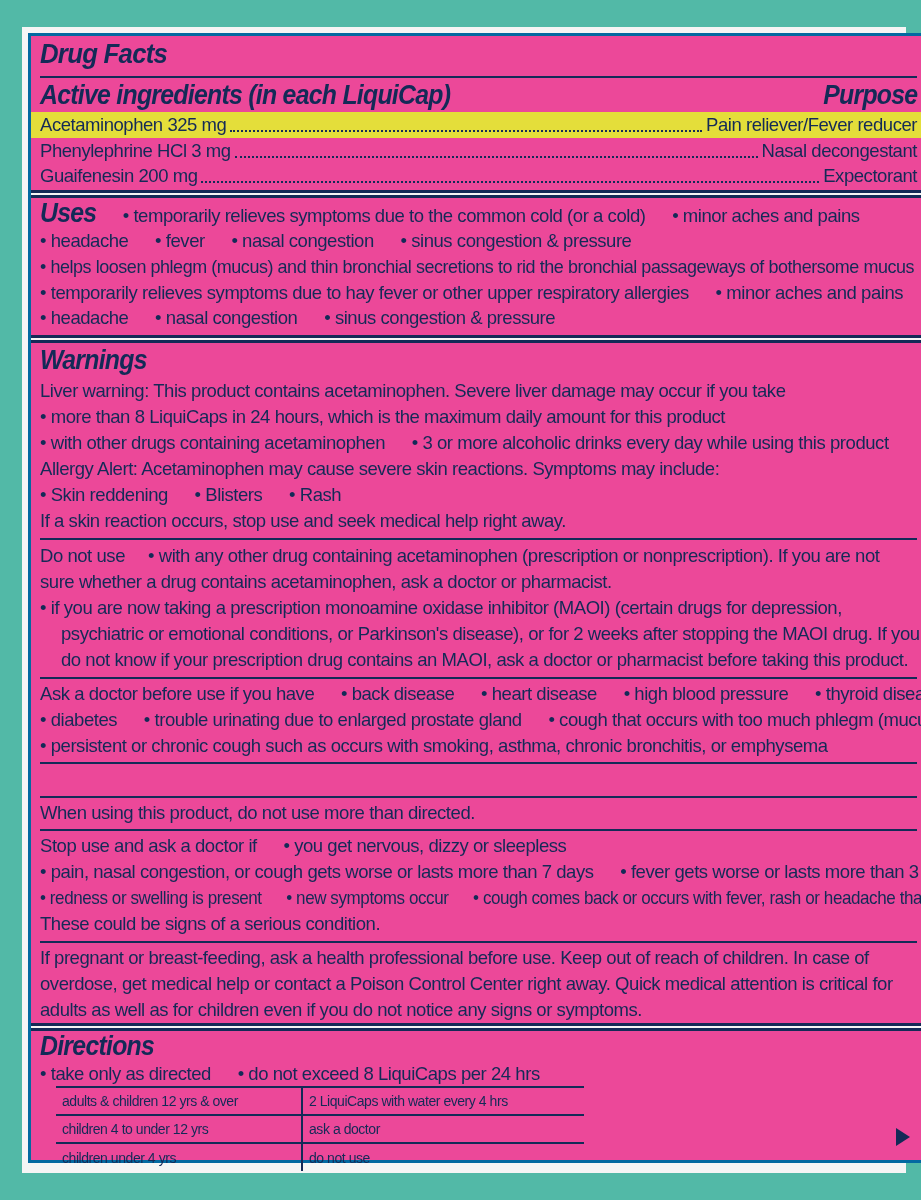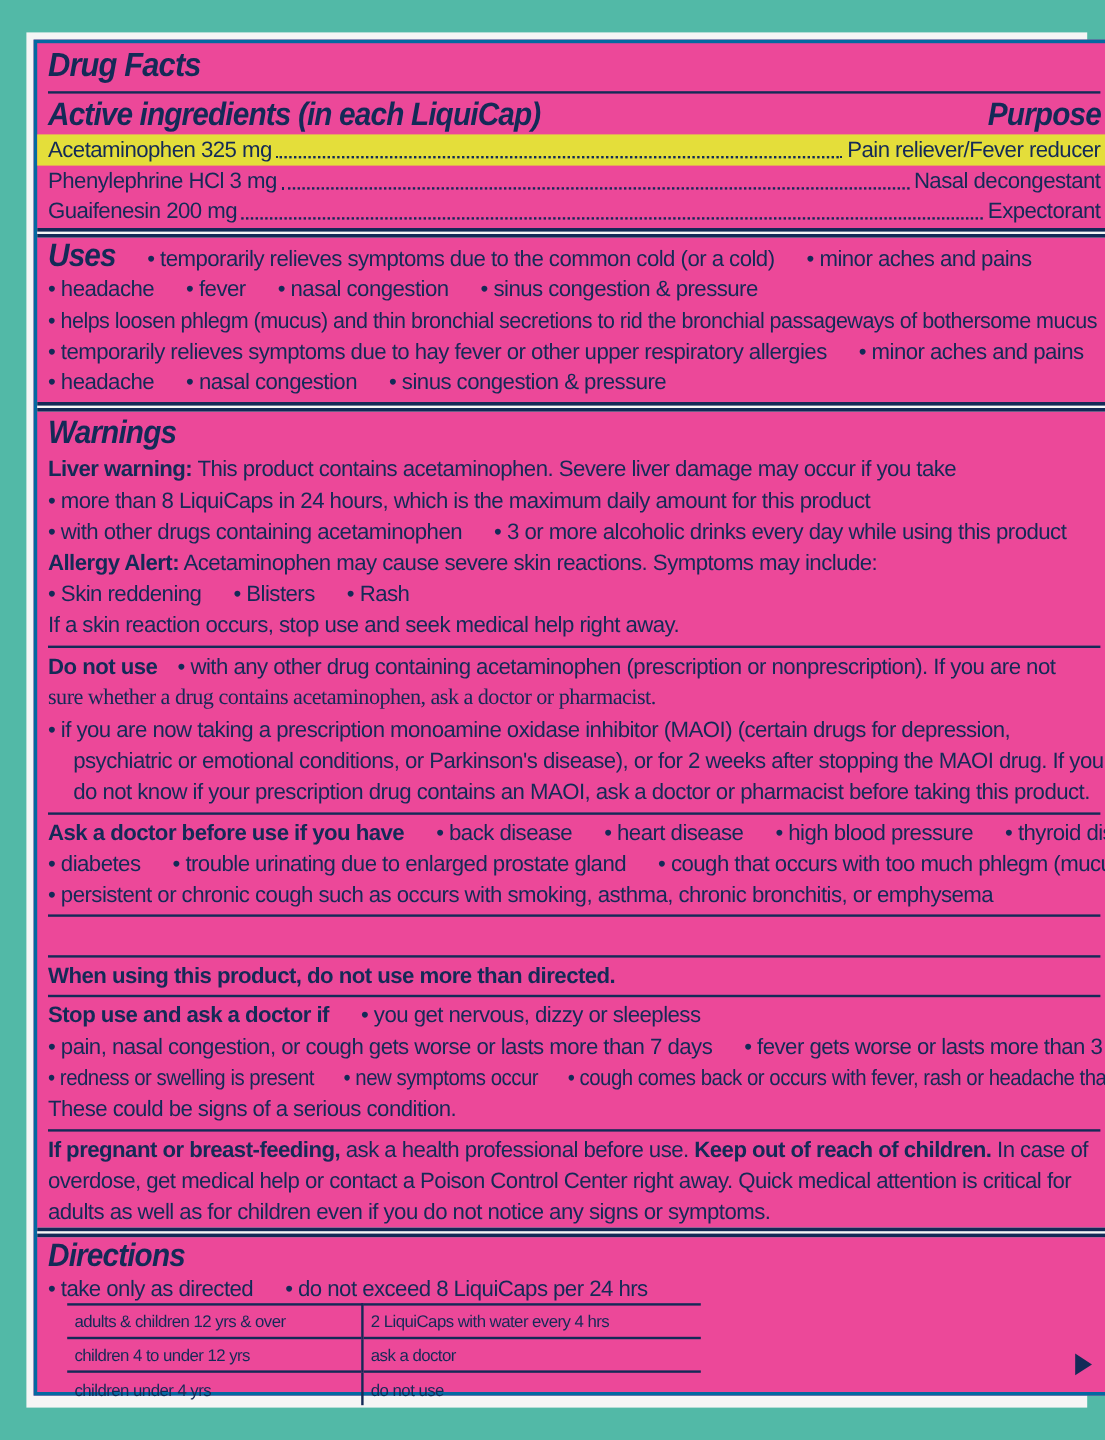--- a/index.html
+++ b/index.html
@@ -48,21 +48,21 @@
   }
   .line {
     position: absolute;
     left: 9px; right: 9px;
     font-size: 18.5px;
     line-height: 26px;
     white-space: nowrap;
     letter-spacing: -0.45px;
     transform-origin: left center;
   }
-  .b { font-weight: bold; }
+  .b { font-weight: normal; }
   .gap { display: inline-block; width: 22px; }
   .ing-row {
     position: absolute; left: 0; right: 0;
     height: 26px;
     display: flex; align-items: center;
     font-size: 18.5px;
     letter-spacing: -0.45px;
     padding: 0 9px;
   }
   .ing-row.hl { background: #e4de3a; }
@@ -179,21 +179,21 @@
   </div>
   <div class="line" style="top:472px;">
     <span>If a skin reaction occurs, stop use and seek medical help right away.</span>
   </div>
 
   <div class="thin-rule" style="top:502px;"></div>
 
   <div class="line" style="top:507px;">
     <span class="b" style="display:inline-block; width:108px;">Do not use</span><span>• with any other drug containing acetaminophen (prescription or nonprescription). If you are not</span>
   </div>
-  <div class="line" style="top:533px;font-family:Liberation Serif, serif;">
+  <div class="line" style="top:533px;">
     <span>sure whether a drug contains acetaminophen, ask a doctor or pharmacist.</span>
   </div>
   <div class="line" style="top:559px;">
     <span>•  if you are now taking a prescription monoamine oxidase inhibitor (MAOI) (certain drugs for depression,</span>
   </div>
   <div class="line" style="top:585px; left:30px;">
     <span>psychiatric or emotional conditions, or Parkinson's disease), or for 2 weeks after stopping the MAOI drug. If you</span>
   </div>
   <div class="line" style="top:611px; left:30px;">
     <span>do not know if your prescription drug contains an MAOI, ask a doctor or pharmacist before taking this product.</span>

